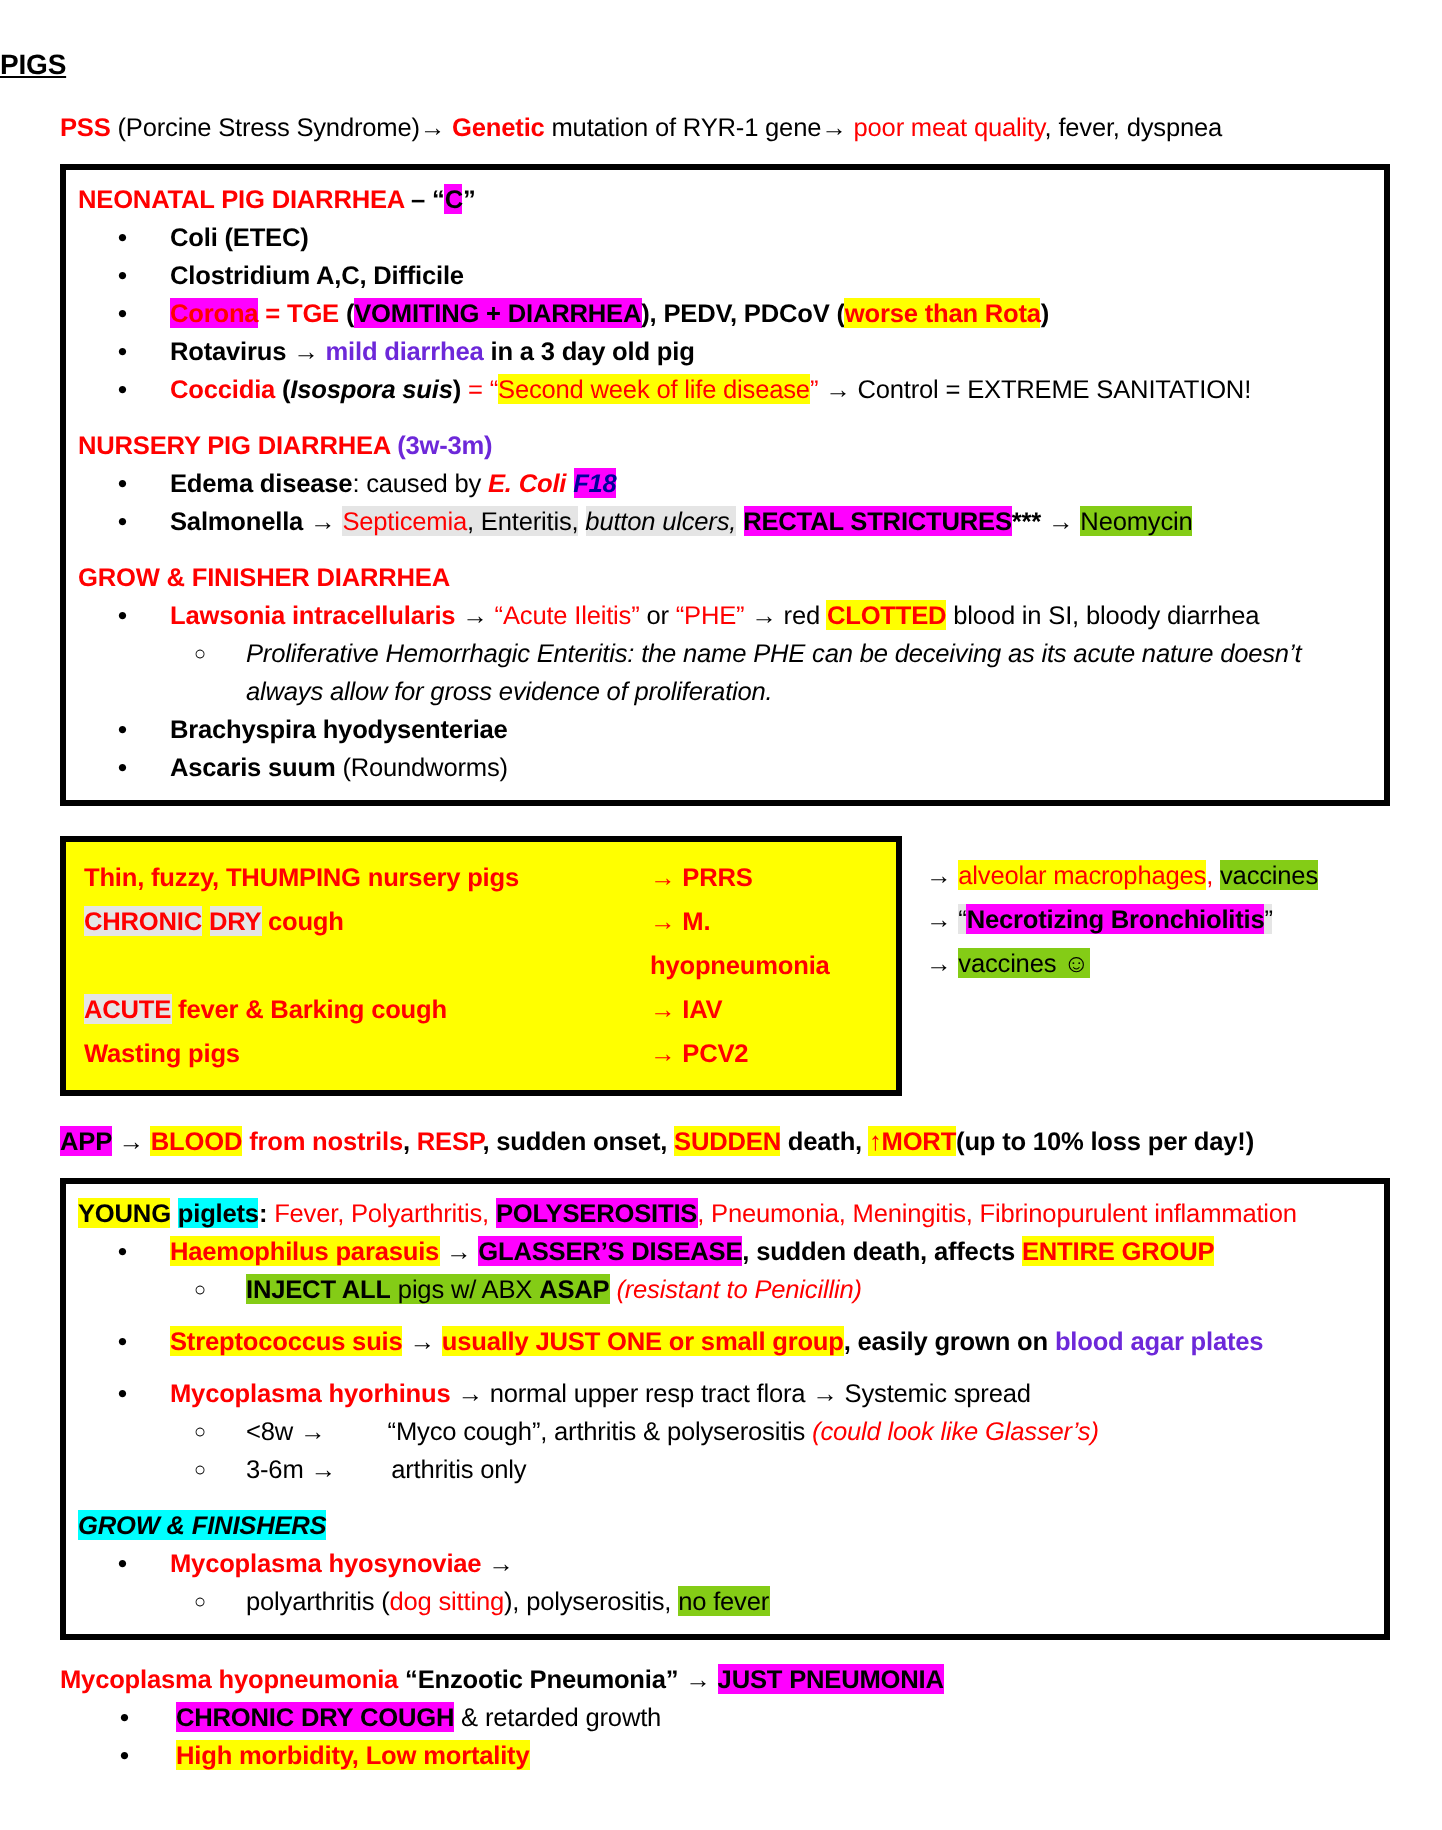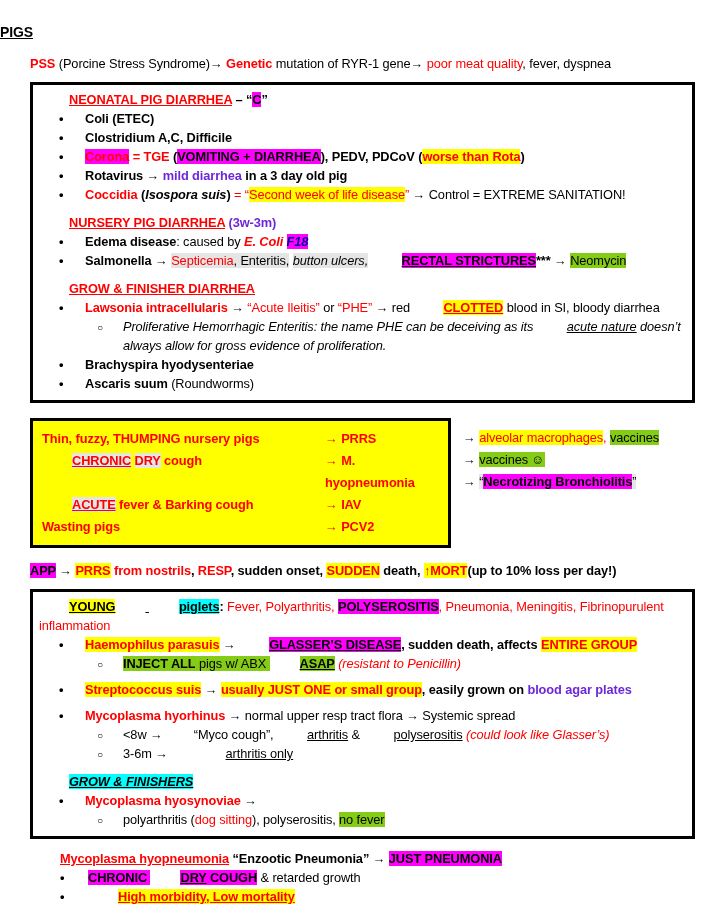--- a/index.html
+++ b/index.html
@@ -32,21 +32,21 @@
   .yleft{flex:0 0 283px;}
   .yright{flex:1;}
   .sidenotes{padding-top:9px;}
   .sidenotes .line{line-height:22px;}
   
   .section{margin:0 26px 0 30px;}
   .mb12{margin-bottom:12px;}
   
   .b{font-weight:bold;}
   .i{font-style:italic;}
-  .u{text-decoration:underline;margin-left:30px;}
+  .u{}
   .r{color:#FF0000;}
   .bl{color:#6d28d9;}
   .db{color:#00009B;}
   .hy{background:#FFFF00;}
   .hm{background:#FF00FF;}
   .hg{background:#84cc16;}
   .hc{background:#00FFFF;}
   .hgr{background:#e5e5e5;}
 </style>
 </head>
@@ -89,26 +89,26 @@
           <span class="yleft"><span class="b r u hgr">ACUTE</span><span class="b r"> fever &amp; Barking cough</span></span>
           <span class="yright"><span class="b r">→ IAV</span></span>
         </div>
         <div class="yrow">
           <span class="yleft"><span class="b r">Wasting pigs</span></span>
           <span class="yright"><span class="b r">→ PCV2</span></span>
         </div>
       </div>
     <div class="sidenotes">
         <div class="line ind0"><span class="b">→ </span><span class="r hy">alveolar macrophages</span><span class="r">, </span><span class="hg">vaccines</span></div>
+        <div class="line ind0"><span class="b">→ </span><span class="hgr">“</span><span class="b hm">Necrotizing Bronchiolitis</span><span class="hgr">”</span></div>
         <div class="line ind0"><span class="b">→ </span><span class="hg">vaccines ☺</span></div>
-        <div class="line ind0"><span class="b">→ </span><span class="hgr">“</span><span class="b hm">Necrotizing Bronchiolitis</span><span class="hgr">”</span></div>
       </div>
   </div>
 
-  <div class="content-line"><span class="b hm">APP</span><span class="b"> → </span><span class="b r hy">PRRS</span><span class="b r"> from nostrils</span><span class="b">, </span><span class="b r">RESP</span><span class="b">, sudden onset, </span><span class="b r hy">SUDDEN</span><span class="b"> death, </span><span class="b r hy">↑MORT</span><span class="b">(up to 10% loss per day!)</span></div>
+  <div class="content-line"><span class="b hm">APP</span><span class="b"> → </span><span class="b r hy">BLOOD</span><span class="b r"> from nostrils</span><span class="b">, </span><span class="b r">RESP</span><span class="b">, sudden onset, </span><span class="b r hy">SUDDEN</span><span class="b"> death, </span><span class="b r hy">↑MORT</span><span class="b">(up to 10% loss per day!)</span></div>
 
 
   <div class="box">
       <div class="line ind0"><span class="b u hy">YOUNG</span><span class="b u"> </span><span class="b u hc">piglets</span><span class="b">: </span><span class="r">Fever, Polyarthritis, </span><span class="b hm">POLYSEROSITIS</span><span class="r">, Pneumonia, Meningitis, Fibrinopurulent inflammation</span></div>
       <div class="line ind1"><span class="blt">•</span><span class="b r hy">Haemophilus parasuis</span><span class="b"> → </span><span class="b u hm">GLASSER’S DISEASE</span><span class="b">, sudden death, affects </span><span class="b r hy">ENTIRE GROUP</span></div>
       <div class="line ind2"><span class="blt">○</span><span class="b hg">INJECT ALL</span><span class="hg"> pigs w/ ABX </span><span class="b u hg">ASAP</span><span> </span><span class="i r">(resistant to Penicillin)</span></div>
       <div class="line ind1 gap"><span class="blt">•</span><span class="b r hy">Streptococcus suis</span><span class="b"> → </span><span class="b r hy">usually JUST ONE or small group</span><span class="b">, easily grown on </span><span class="b bl">blood agar plates</span></div>
       <div class="line ind1 gap"><span class="blt">•</span><span class="b r">Mycoplasma hyorhinus</span><span> → normal upper resp tract flora → Systemic spread</span></div>
       <div class="line ind2"><span class="blt">○</span><span>&lt;8w →</span><span>&nbsp;&nbsp;&nbsp;&nbsp;&nbsp;&nbsp;&nbsp;&nbsp;&nbsp;</span><span>“Myco cough”, </span><span class="u">arthritis</span><span> &amp; </span><span class="u">polyserositis</span><span> </span><span class="i r">(could look like Glasser’s)</span></div>
       <div class="line ind2"><span class="blt">○</span><span>3-6m →</span><span>&nbsp;&nbsp;&nbsp;&nbsp;&nbsp;&nbsp;&nbsp;&nbsp;</span><span class="u">arthritis only</span></div>

